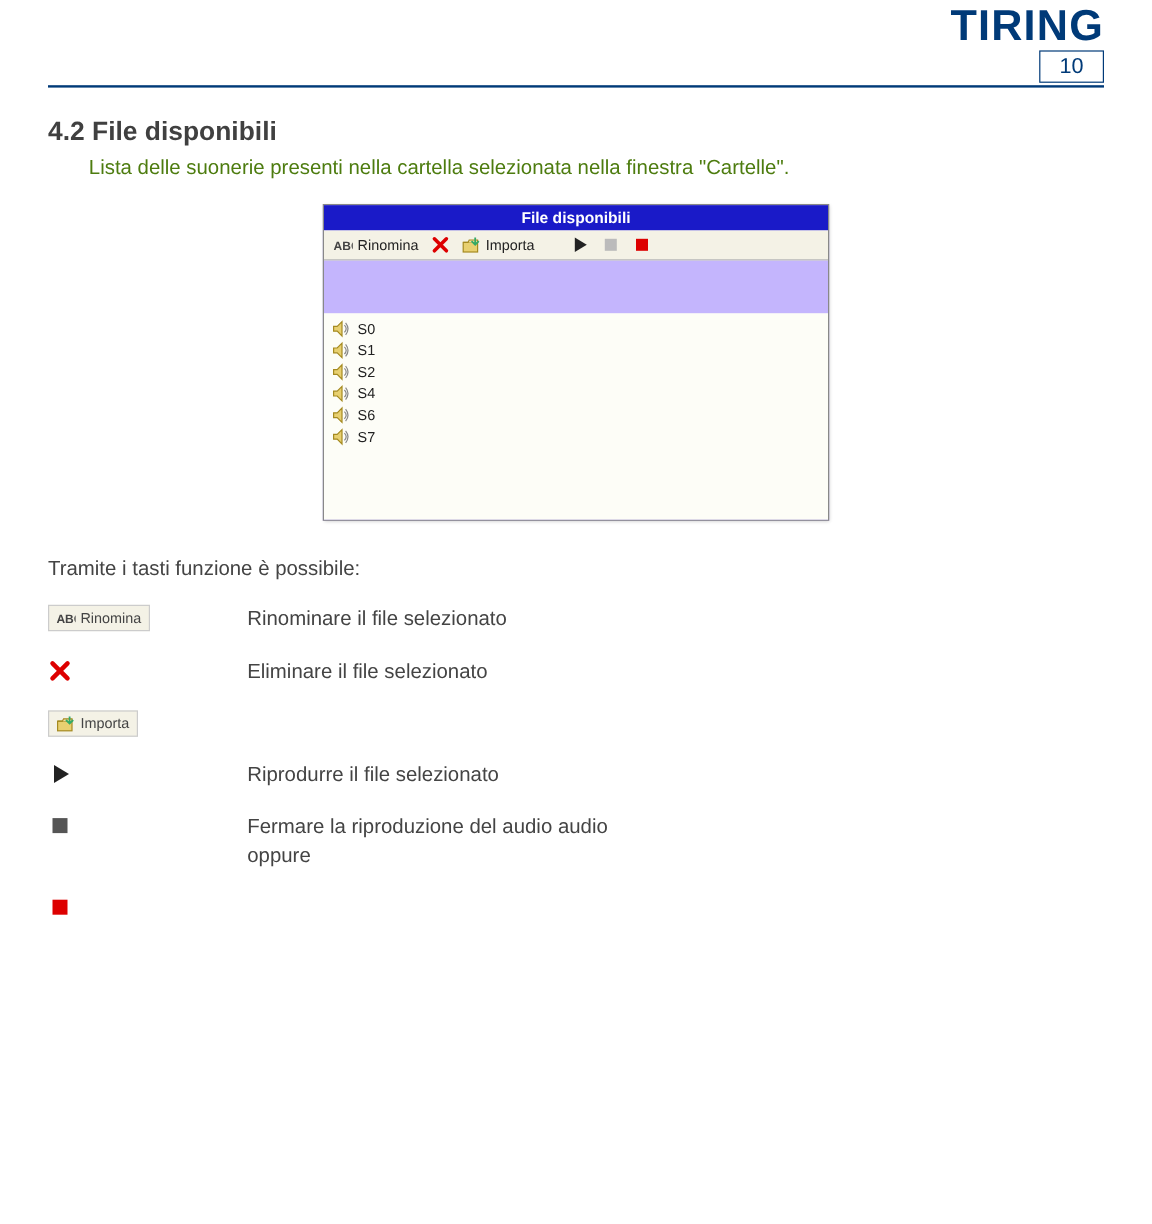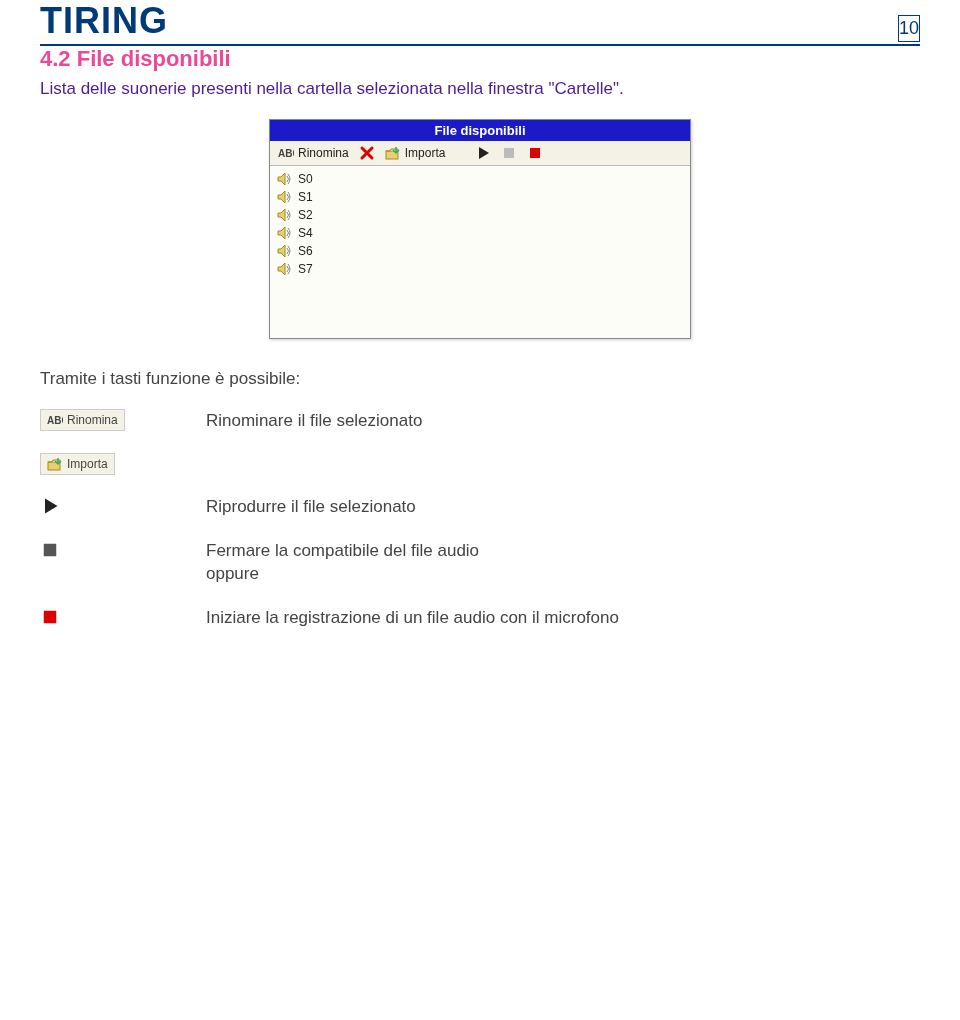--- a/index.html
+++ b/index.html
@@ -12,46 +12,49 @@
   }
   .page {
     padding: 0 40px 40px 40px;
   }
   .header-row {
     display: flex;
     justify-content: space-between;
     align-items: flex-end;
     border-bottom: 2px solid #003a78;
     padding-bottom: 2px;
+    flex-direction: column;
   }
   .brand {
     color: #003a78;
     font-size: 36px;
     font-weight: bold;
     letter-spacing: 1px;
     font-family: "Arial Narrow", Arial, sans-serif;
   }
   .page-num-box {
     border: 1px solid #003a78;
-    padding: 2px 0;
+    padding: 2px 16px;
     color: #003a78;
     font-size: 18px;
     text-align: center;
   }
   .section-title {
-    color: #ec4899;
+    color: #404040;
     font-size: 22px;
     font-weight: bold;
+    margin-top: 24px;
     margin-bottom: 6px;
   }
   .body-text {
-    color: #4c1d95;
+    color: #4d7c0f;
     font-size: 17px;
     line-height: 1.35;
     margin-bottom: 18px;
+    margin-left: 34px;
   }
   .screenshot-panel {
     width: 420px;
     margin: 10px auto 30px auto;
     border: 1px solid #888;
     background: #c4b5fd;
     font-family: Tahoma, Verdana, sans-serif;
     font-size: 12px;
     box-shadow: 1px 1px 3px rgba(0,0,0,0.2);
   }
@@ -76,20 +79,21 @@
     align-items: center;
     gap: 4px;
   }
   .tb-label {
     font-size: 12px;
     color: #222;
   }
   .file-list {
     background: #fdfdf7;
     padding: 4px 6px 60px 6px;
+    margin-top: 44px;
   }
   .file-row {
     display: flex;
     align-items: center;
     gap: 6px;
     padding: 1px 0;
   }
   .file-name {
     font-size: 12px;
     color: #222;
@@ -228,20 +232,28 @@
         <div style="display:flex;align-items:center;gap:4px;background:#f4f2e6;border:1px solid #ccc;padding:2px 6px;">
           <svg class="ico" viewBox="0 0 16 16">
               <text x="0" y="12" font-size="10" font-weight="bold" fill="#444">ABC</text>
             </svg>
           <span style="font-size:12px">Rinomina</span>
         </div>
       </div>
       <div class="def-text">Rinominare il file selezionato</div>
     </div>
 
+    <div class="def-row">
+      <div class="def-icon">
+        <svg class="ico-lg" viewBox="0 0 16 16">
+            <path d="M3 3 L13 13 M13 3 L3 13" stroke="#d00" stroke-width="3" stroke-linecap="round"></path>
+          </svg>
+      </div>
+      <div class="def-text">Eliminare il file selezionato</div>
+    </div>
 
     <div class="def-row">
       <div class="def-icon">
         <div style="display:flex;align-items:center;gap:4px;background:#f4f2e6;border:1px solid #ccc;padding:2px 6px;">
           <svg class="ico" viewBox="0 0 16 16">
               <rect x="1" y="6" width="12" height="8" fill="#e8d070" stroke="#a58a20"></rect>
               <path d="M1 6 L5 6 L6 4 L13 4 L13 6" fill="#f0e0a0" stroke="#a58a20"></path>
               <path d="M11 2 L11 8 M8 5 L11 8 L14 5" stroke="#3a6" stroke-width="1.5" fill="none"></path>
             </svg>
           <span style="font-size:12px">Importa</span>
@@ -258,28 +270,27 @@
       <div class="def-text">Riprodurre il file selezionato</div>
     </div>
 
     <div class="def-row">
       <div class="def-icon">
         <svg class="ico-lg" viewBox="0 0 16 16">
             <rect x="3" y="3" width="10" height="10" fill="#555"></rect>
           </svg>
       </div>
       <div class="def-text">
-        <span>Fermare la compatibile del file audio</span><br>
+        <span>Fermare la riproduzione del audio audio</span><br>
         <span class="italic">oppure</span><br>
       </div>
     </div>
 
     <div class="def-row">
       <div class="def-icon">
         <svg class="ico-lg" viewBox="0 0 16 16">
             <rect x="3" y="3" width="10" height="10" fill="#d00"></rect>
           </svg>
       </div>
-      <div class="def-text">Iniziare la registrazione di un file audio con il microfono</div>
     </div>
 
   </div>
 </div>
 
 </body></html>

